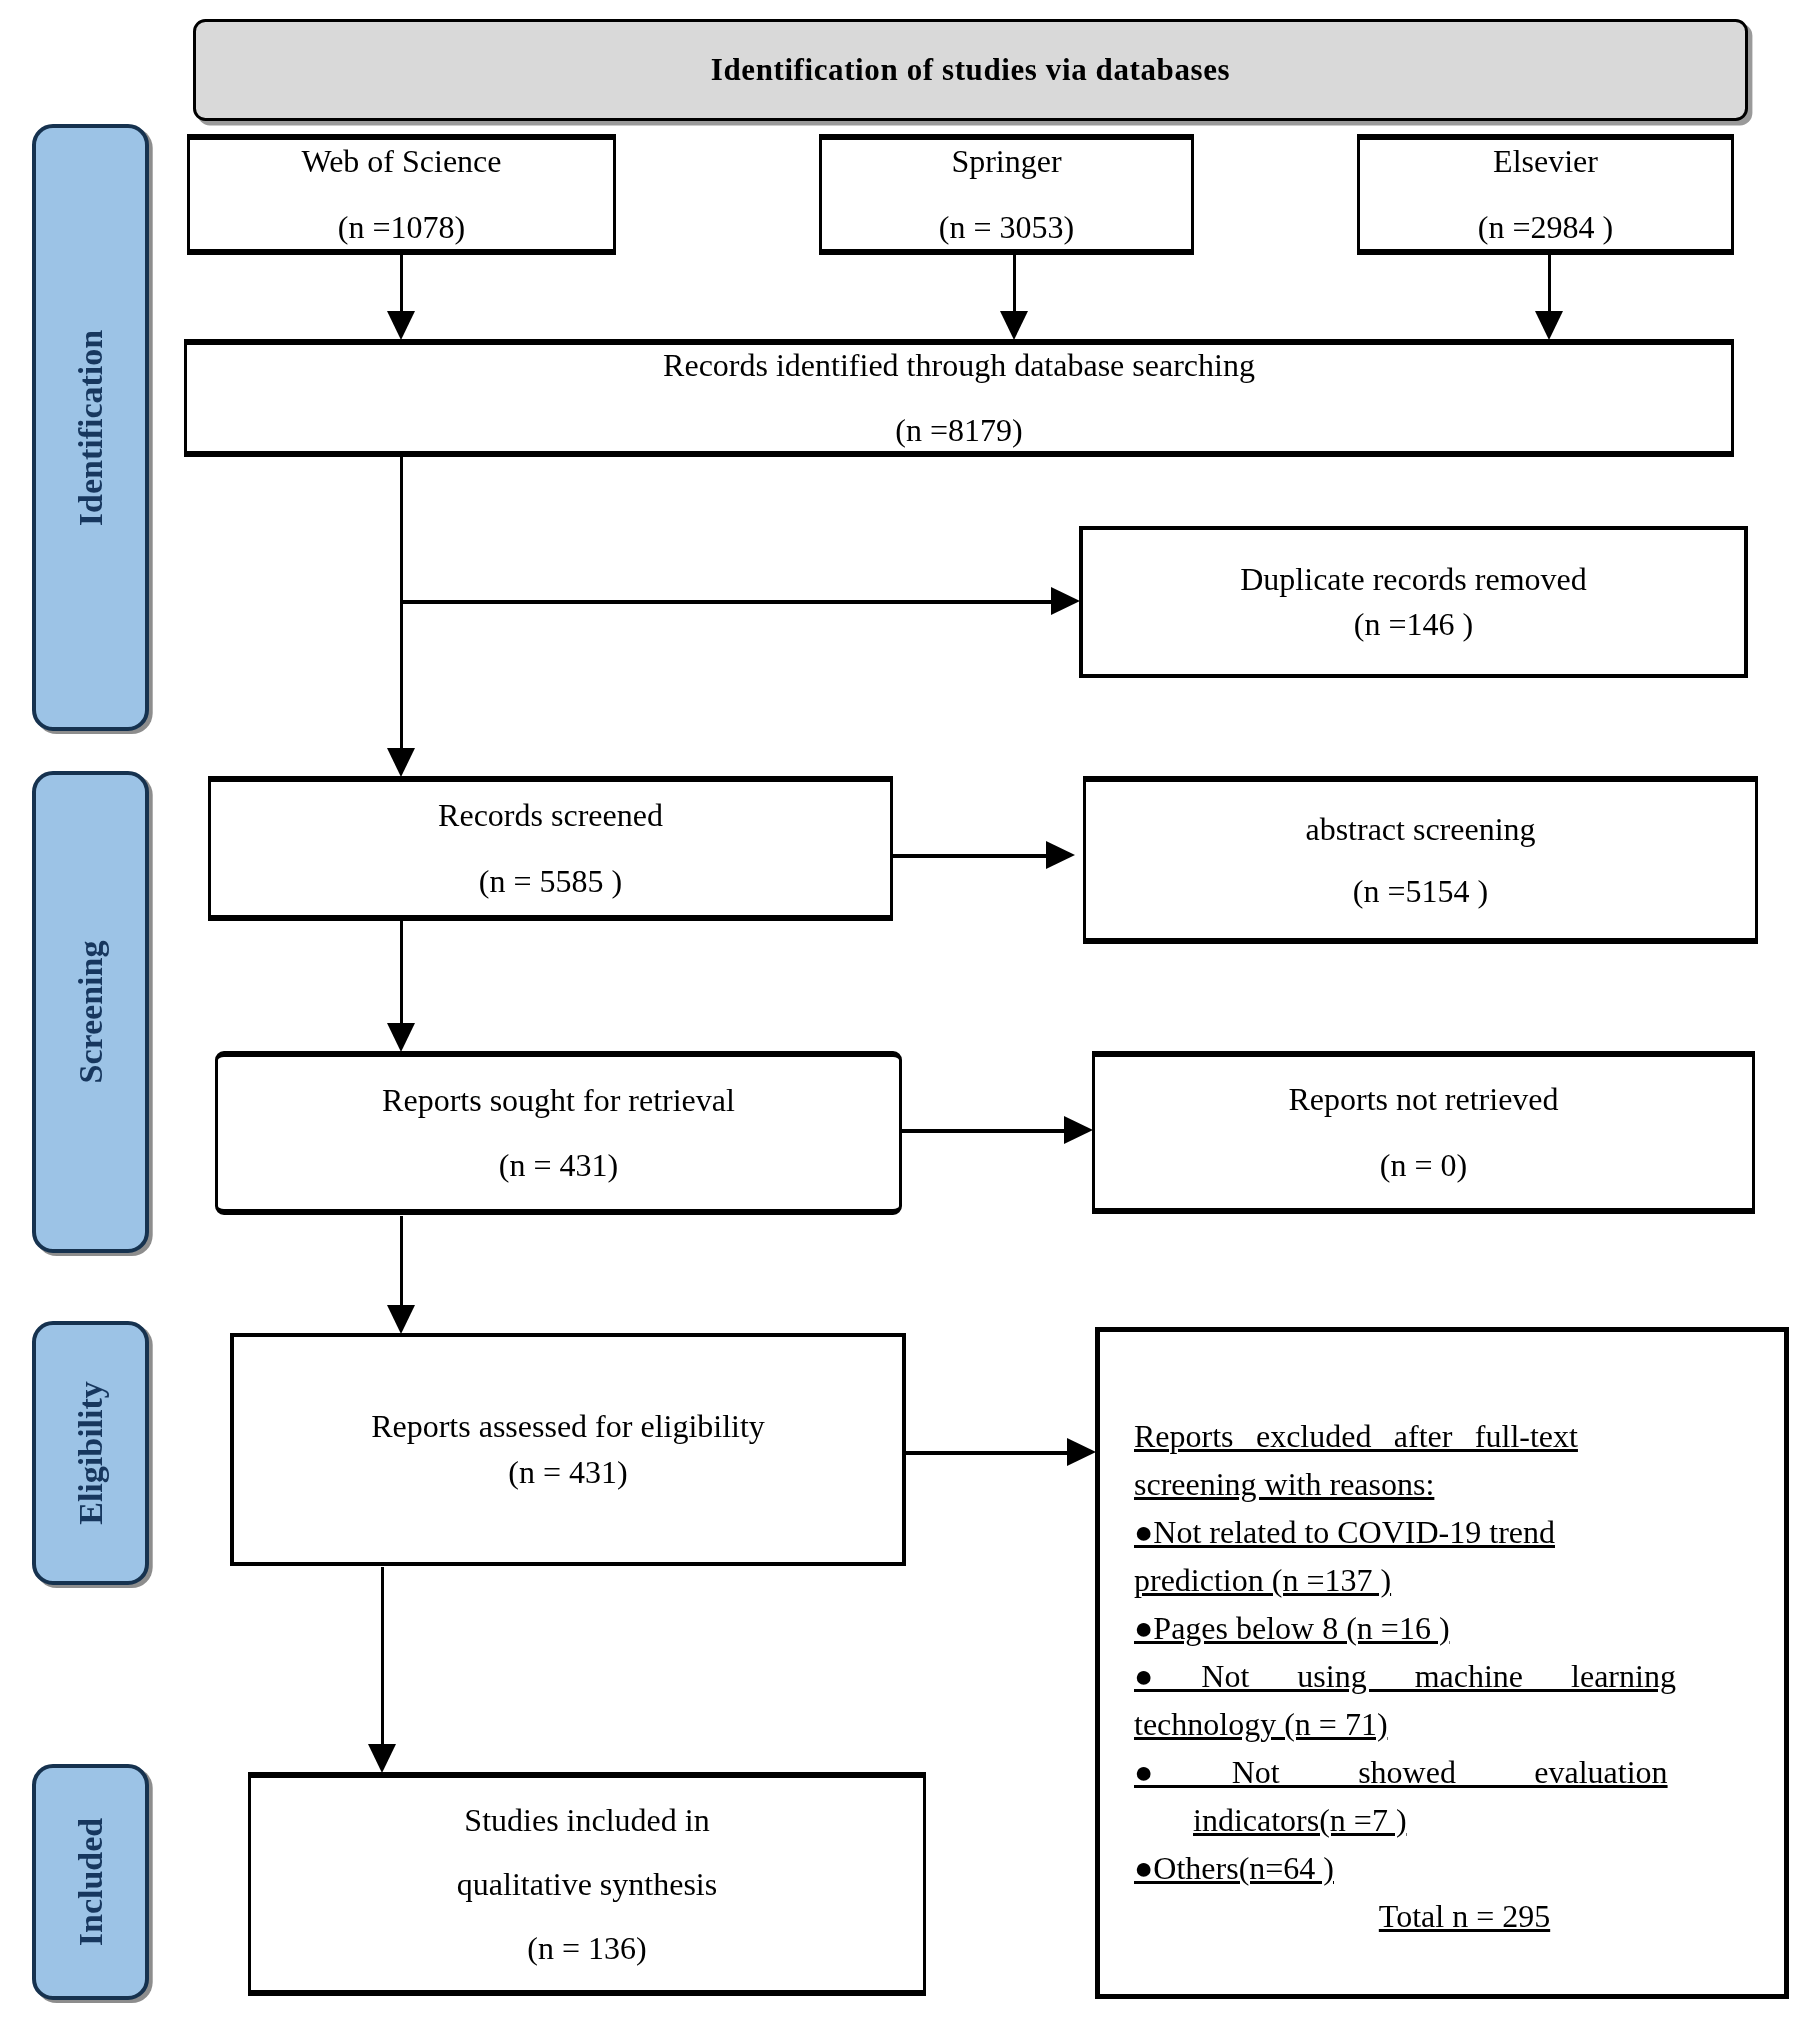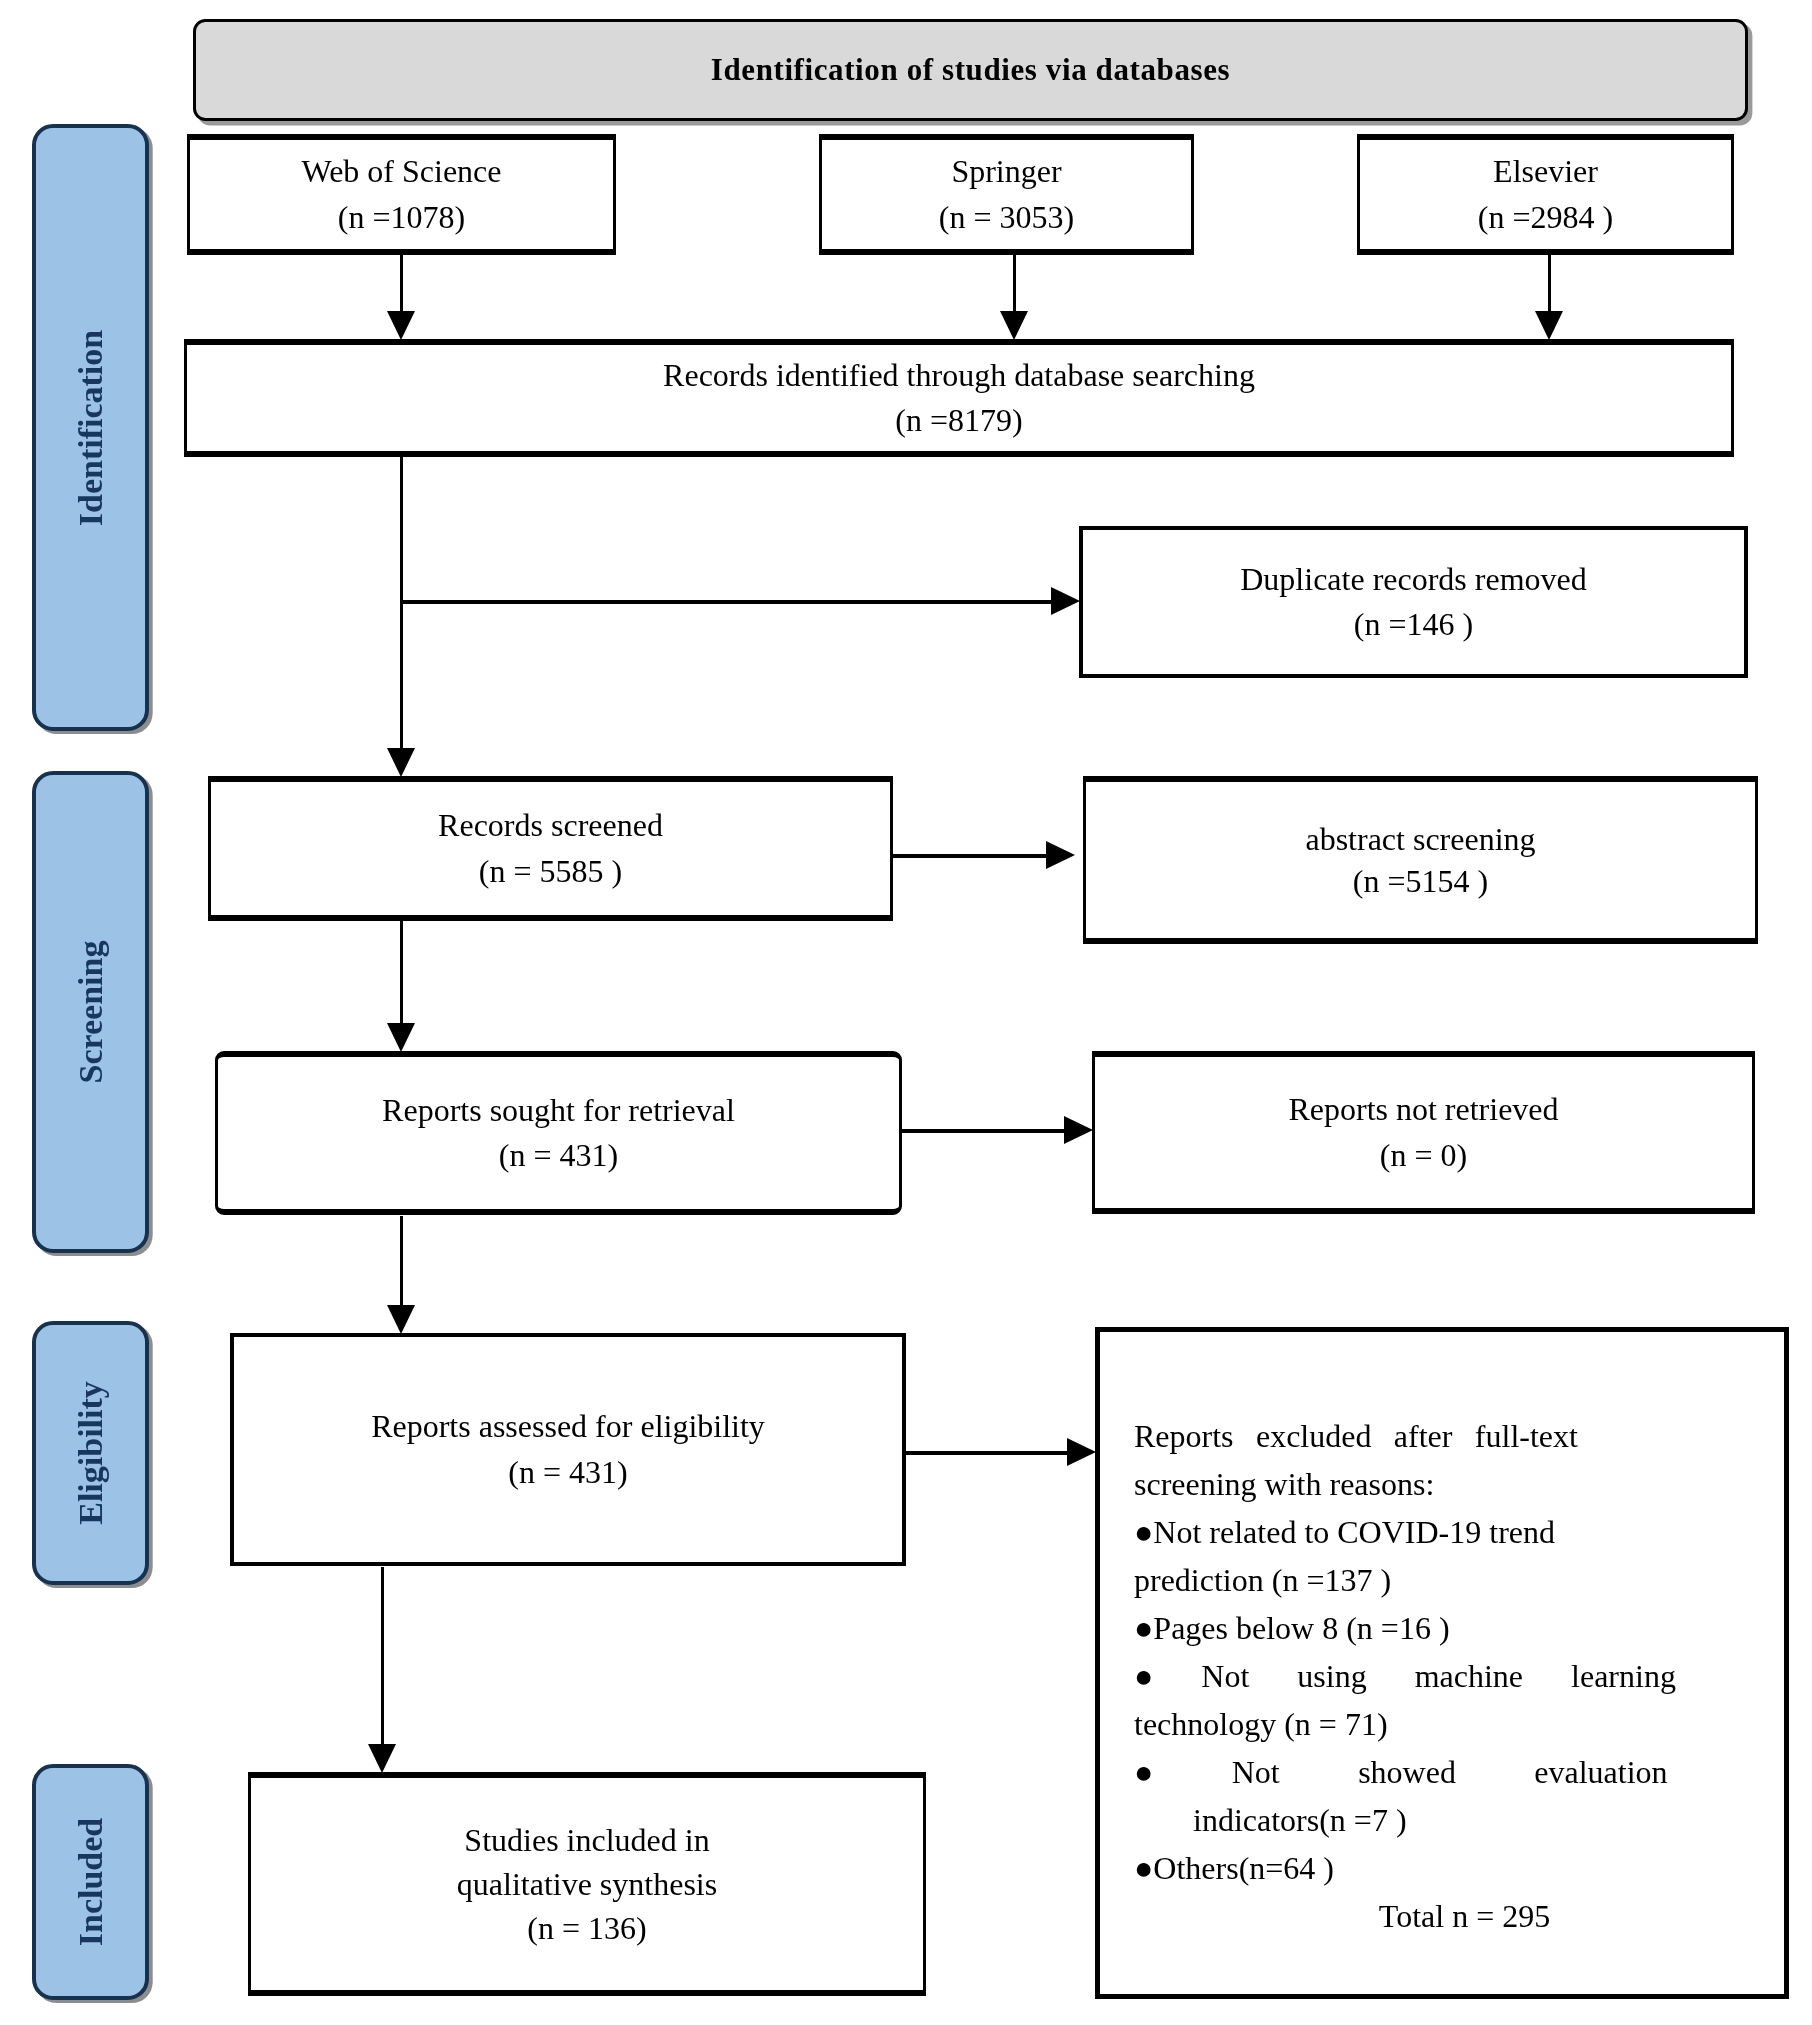--- a/index.html
+++ b/index.html
@@ -47,32 +47,32 @@
   
   .fbox{
     position:absolute;
     background:#fff;
     border-style:solid;border-color:var(--box-border);
     box-sizing:border-box;
     display:flex;flex-direction:column;align-items:center;justify-content:center;
     text-align:center;
     font-size:32px;line-height:1.42;
   }
-  .hbar{border-width:6.8px 3.1px;}   
+  .hbar{border-width:6.8px 3.1px;gap:20px;}   
   .uni{border-width:4.4px;}
   
   .ftbox{
     position:absolute;background:#fff;
     border:5px solid var(--box-border);
     box-sizing:border-box;
     padding:80px 26px 12.4px 34px;
     font-size:32px;line-height:1.5;
     text-align:left;
   }
-  .ft-line{white-space:nowrap;}
+  .ft-line{white-space:nowrap;text-decoration:underline;}
   .ws1{word-spacing:0.45em;}
   .ws2{word-spacing:1.25em;}
   .ws3{word-spacing:2.2em;}
   .ind{padding-left:59px;}
   .ctr{text-align:center;padding-left:37px;}
   
   .vline{position:absolute;width:3.1px;background:#000;}
   .hline{position:absolute;height:4.4px;background:#000;}
   .arr-d{position:absolute;width:0;height:0;
     border-left:14.3px solid transparent;border-right:14.3px solid transparent;

